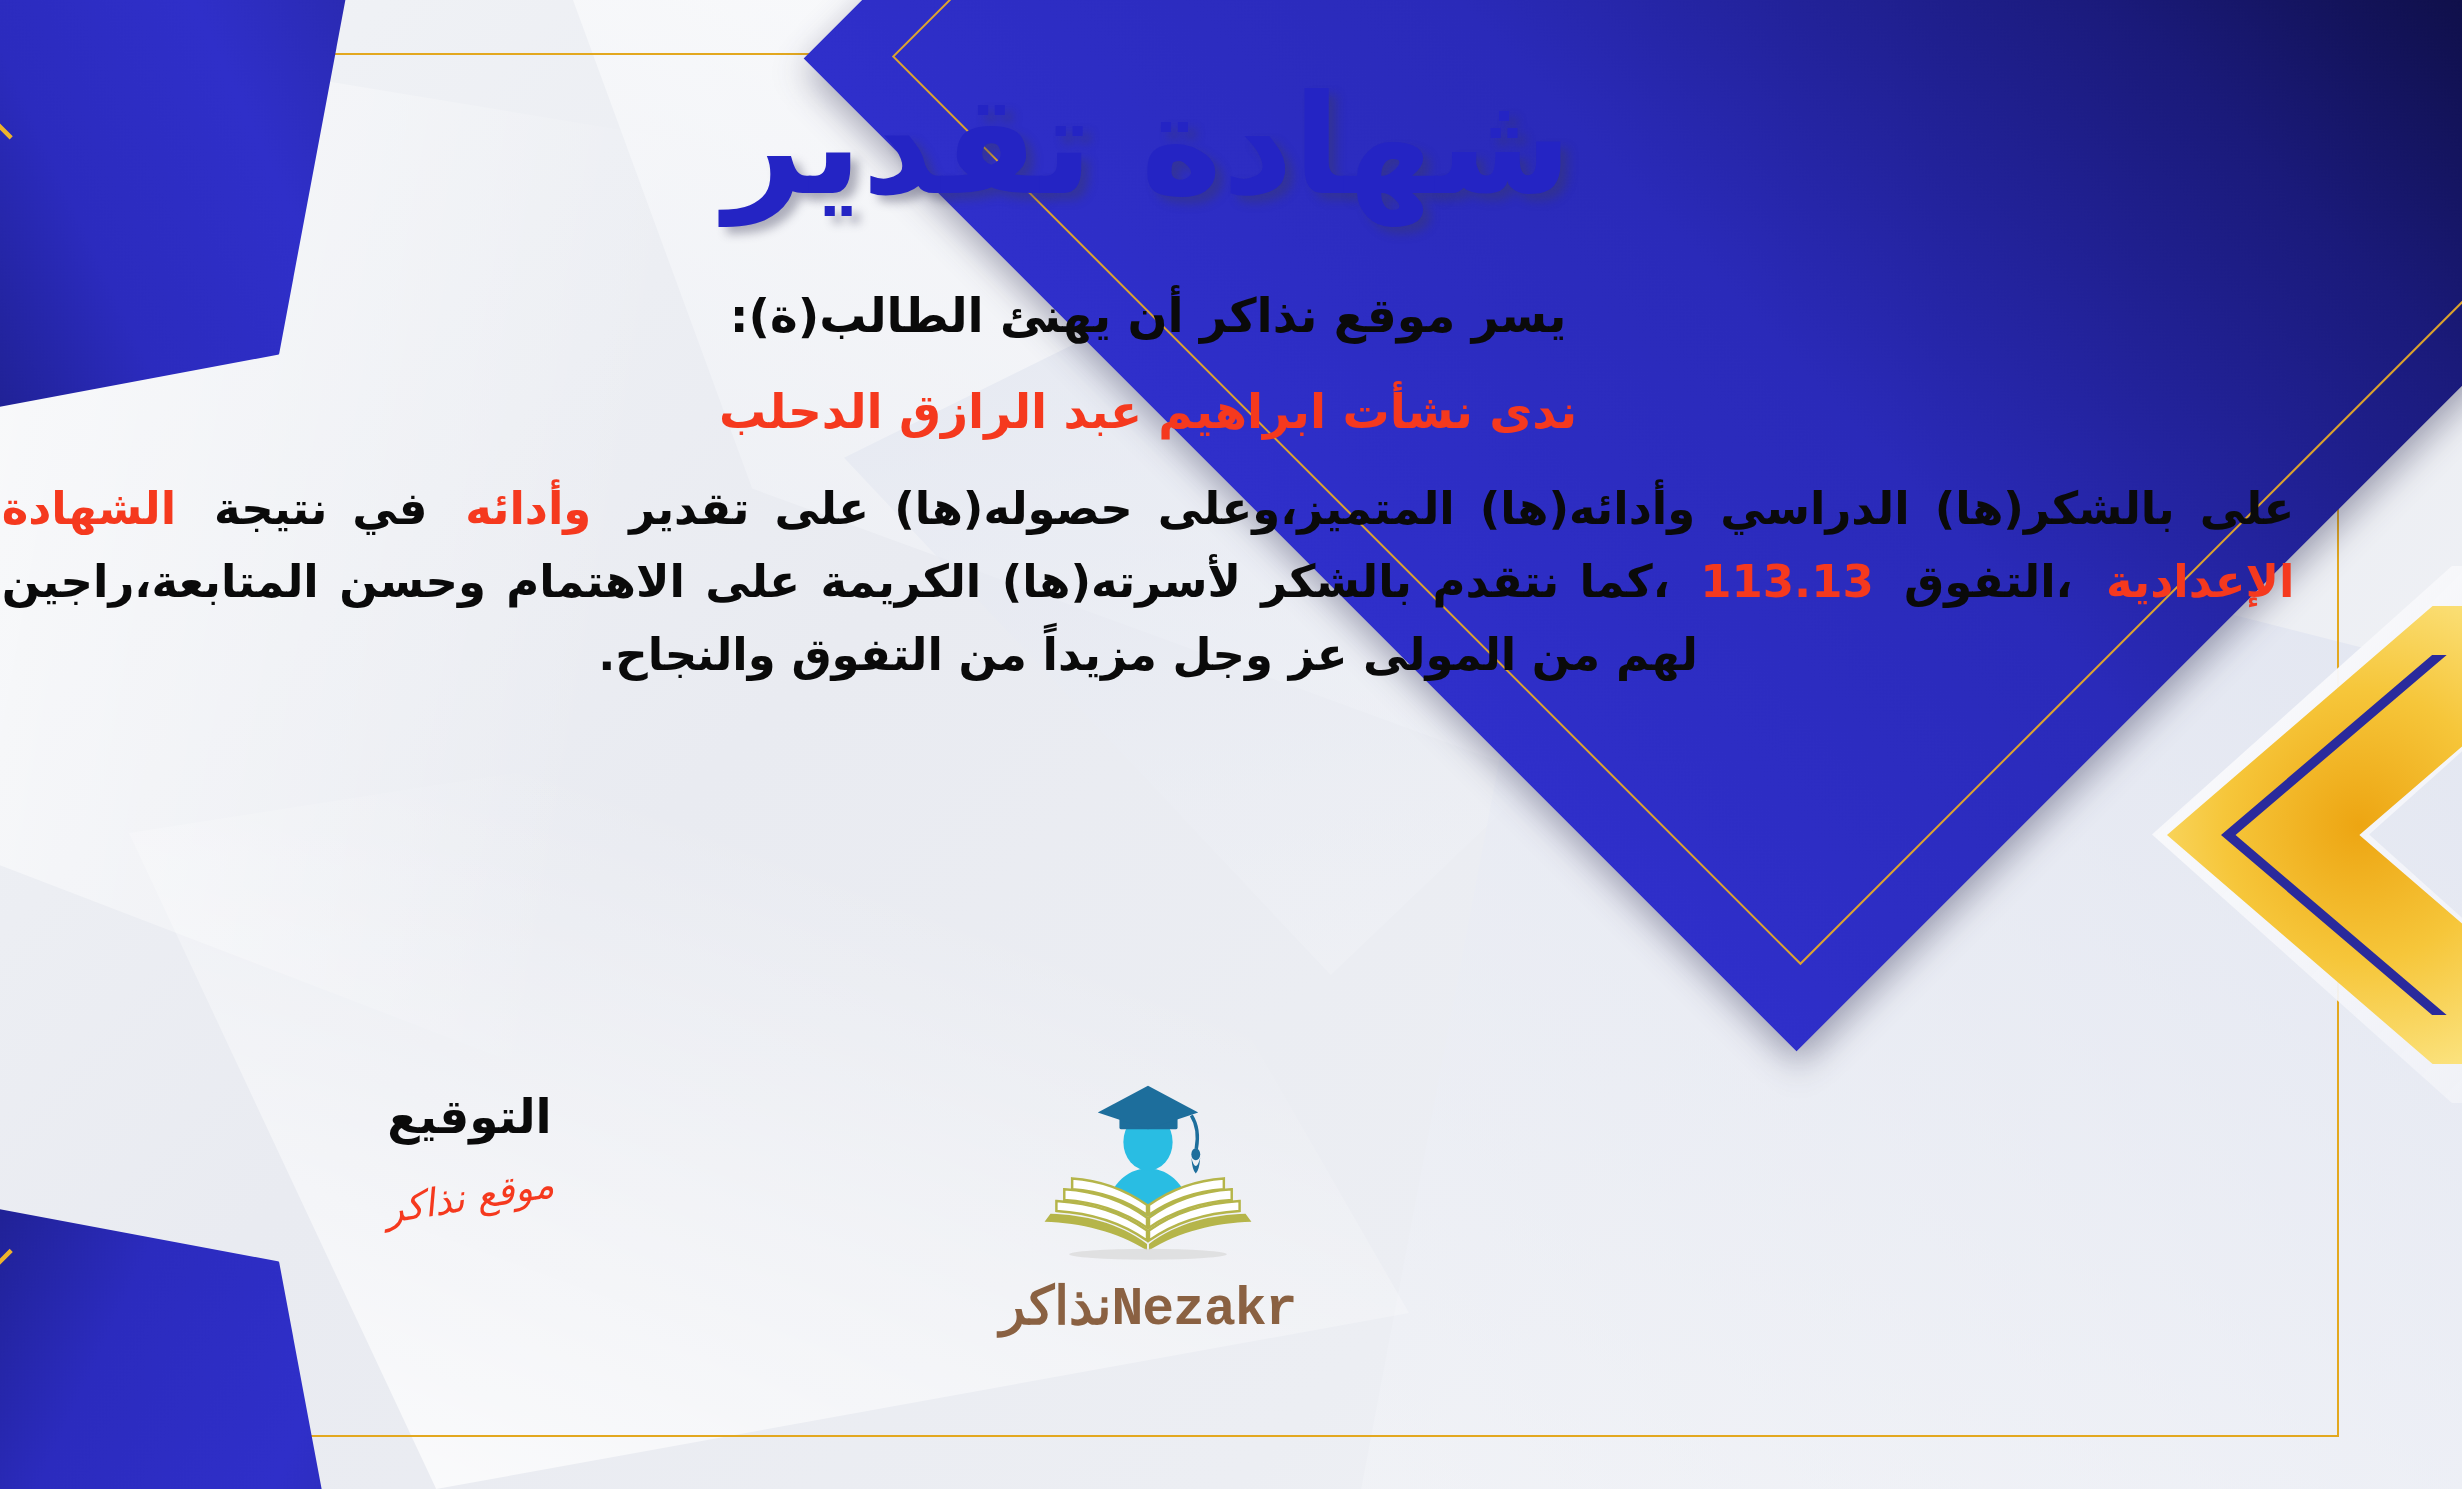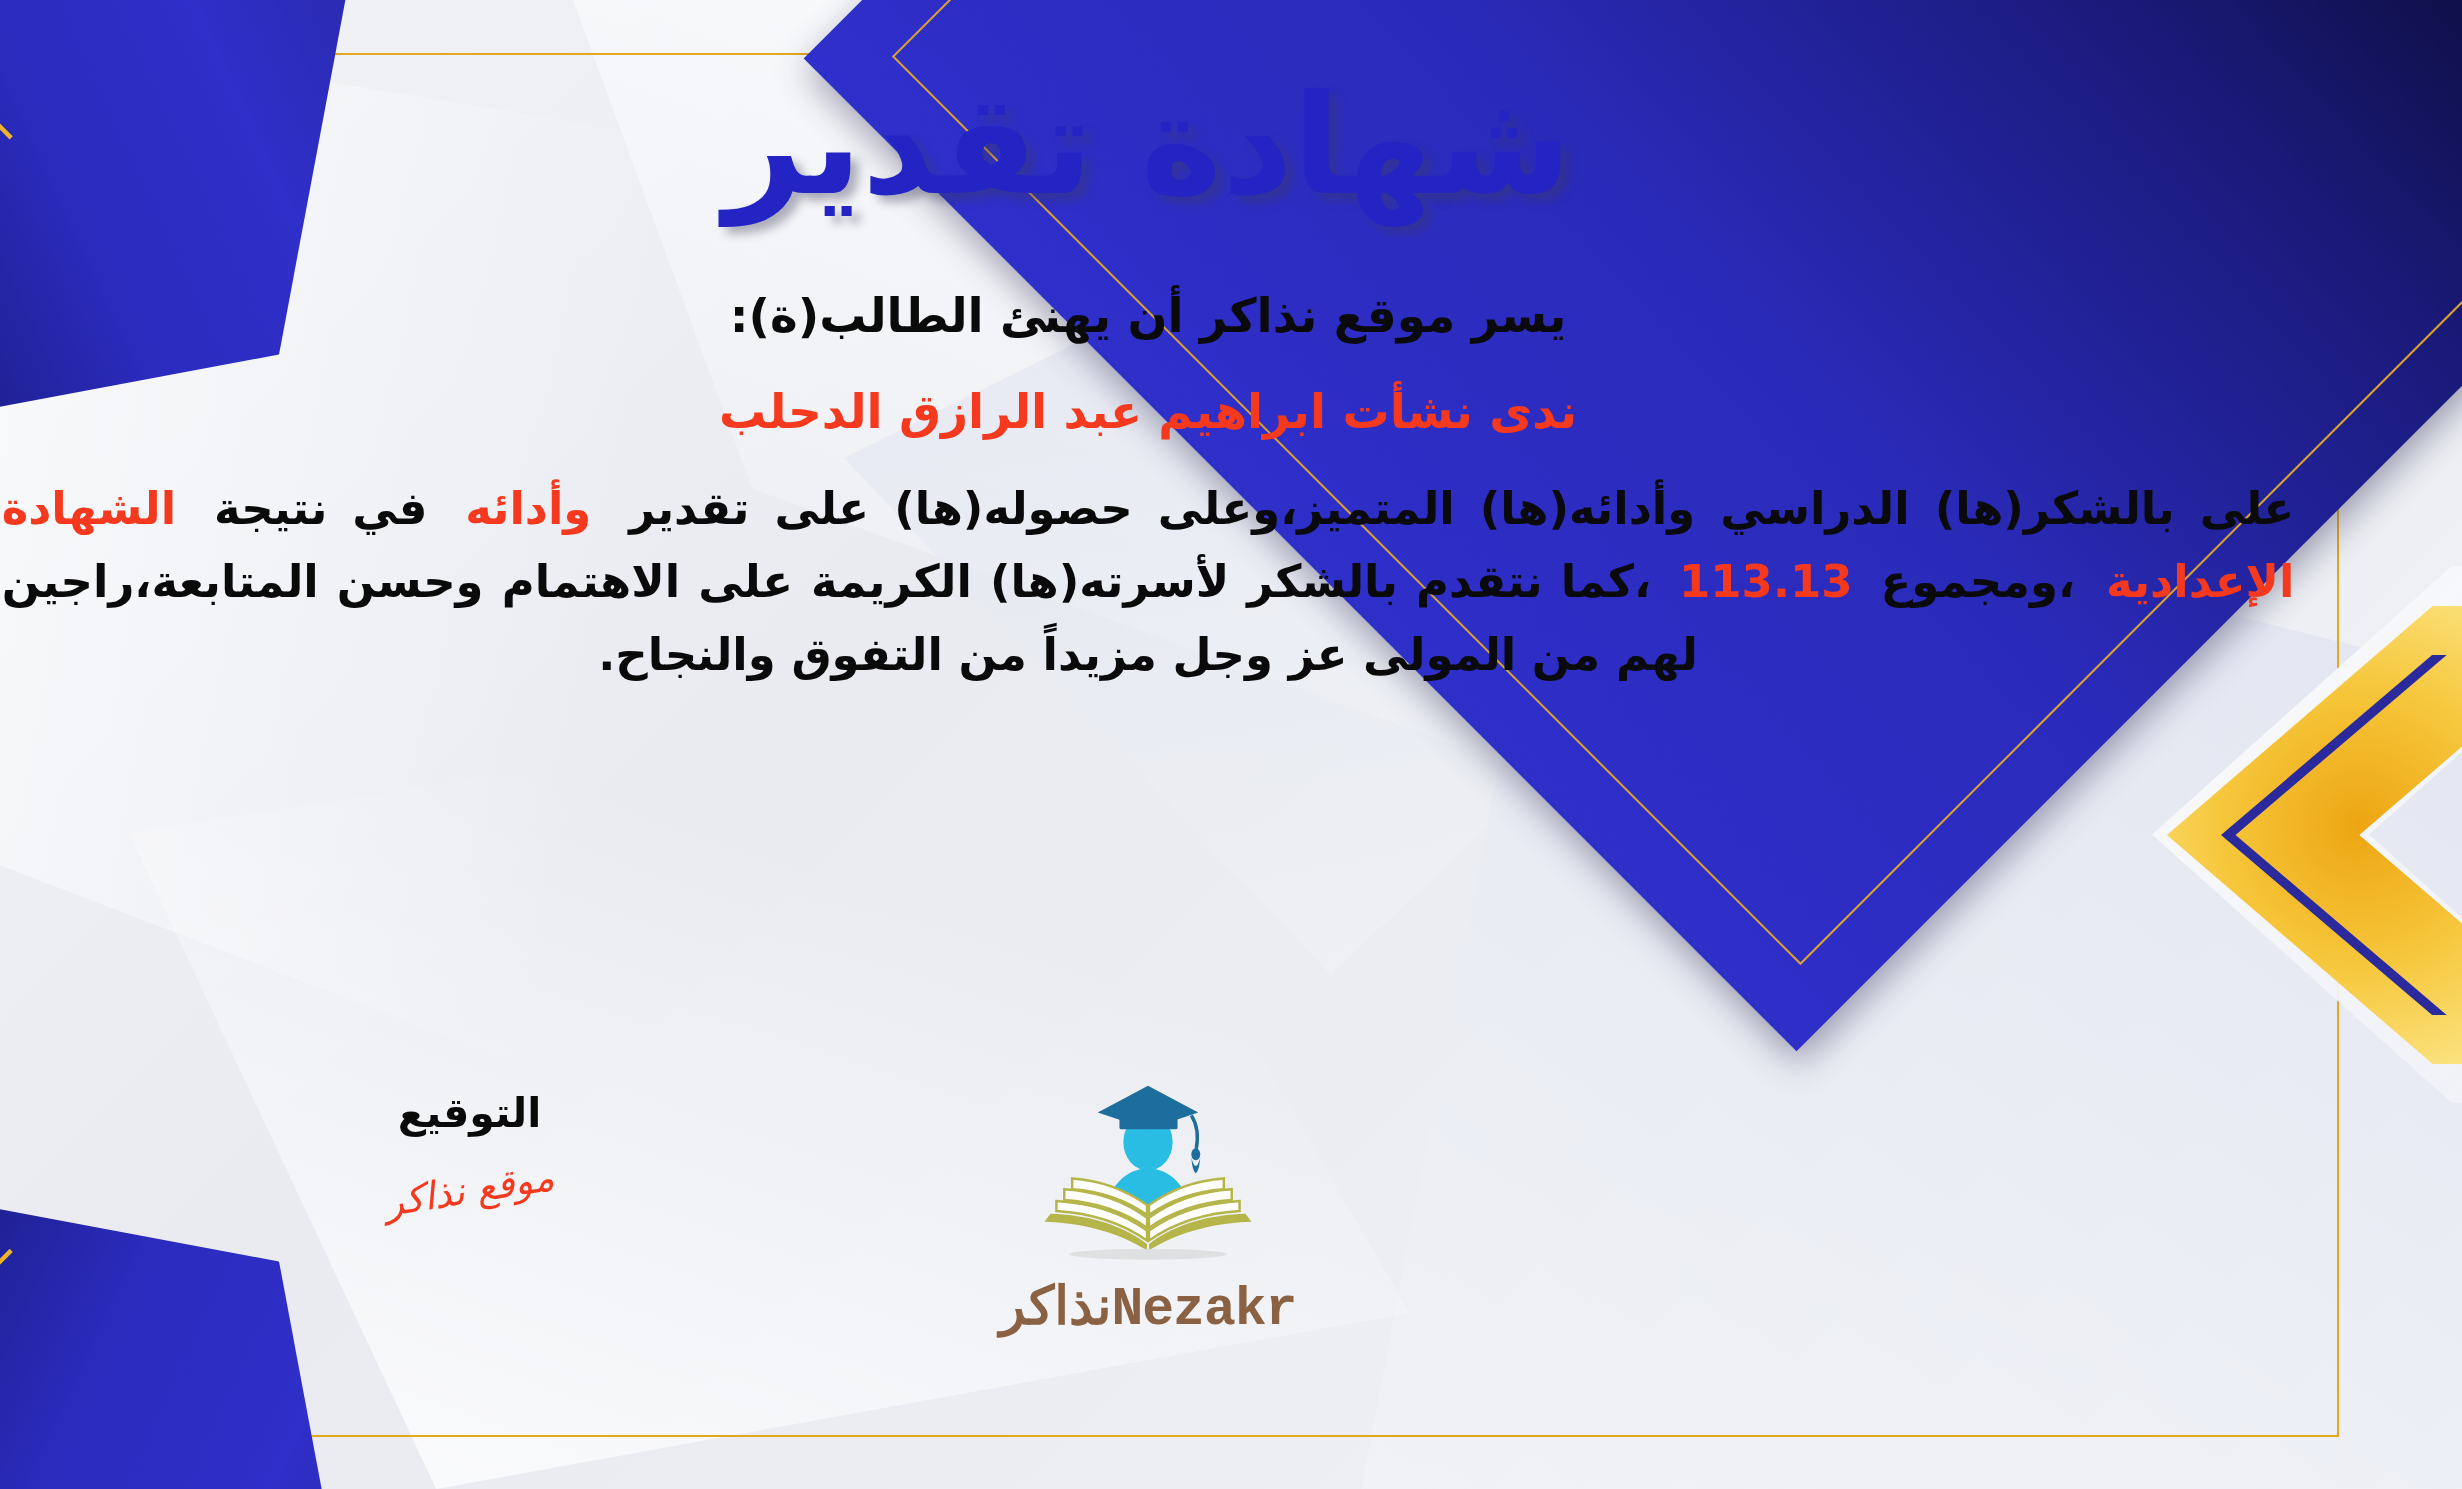--- a/index.html
+++ b/index.html
@@ -241,21 +241,21 @@
 
   .signature-block {
     position: absolute;
     left: 315px;
     top: 0;
     width: 345px;
     text-align: center;
     direction: rtl;
   }
   .signature-label {
-    font-size: 41px;
+    font-size: 47px;
     font-weight: 700;
     color: #0a0a0a;
     font-family: "DejaVu Sans", sans-serif;
   }
   .signature-mark {
     margin-top: 30.5px;
     font-size: 38px;
     color: #f5391e;
     font-family: "DejaVu Serif", serif;
     font-style: italic;
@@ -337,21 +337,21 @@
 
       <div class="line-intro">يسر موقع نذاكر أن يهنئ الطالب(ة):</div>
 
       <div class="student-name">ندى نشأت ابراهيم عبد الرازق الدحلب</div>
 
       <div class="para">
         <span>على بالشكر(ها) الدراسي وأدائه(ها) المتميز،وعلى حصوله(ها) على تقدير</span>
         <span class="hl">وأدائه</span>
         <span>في نتيجة</span>
         <span class="hl">الشهادة الإعدادية</span>
-        <span>،ومجموع</span>
+        <span>،التفوق</span>
         <span class="hl-num">113.13</span>
         <span>،كما نتقدم بالشكر لأسرته(ها) الكريمة على الاهتمام وحسن المتابعة،راجين لهم من المولى عز وجل مزيداً من التفوق والنجاح.</span>
       </div>
 
     </div>
 
     <div class="footer">
 
       <div class="signature-block">
         <div class="signature-label">التوقيع</div>

